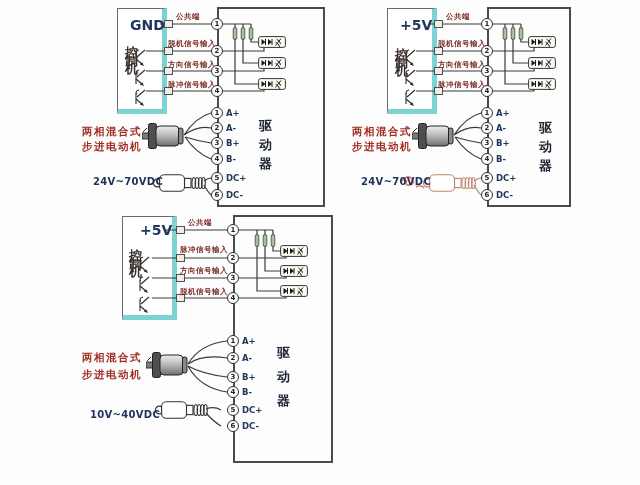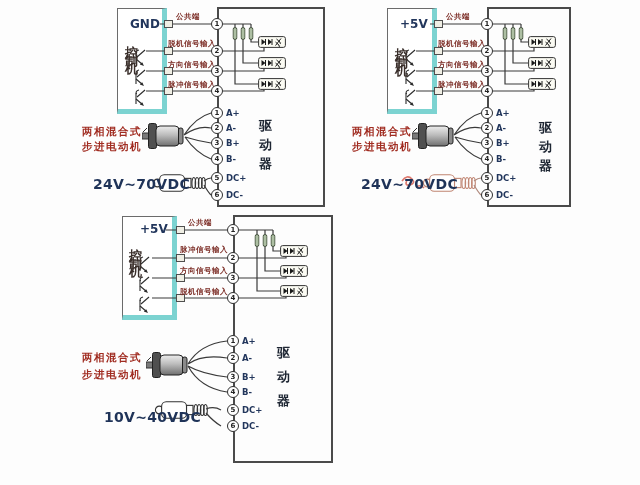--- a/index.html
+++ b/index.html
@@ -17,22 +17,22 @@
   
   .drvbox{position:absolute;border:2px solid #4a4a4a;background:transparent;z-index:2;box-sizing:border-box;}
   
   .circ{position:absolute;width:12px;height:12px;border:1px solid #2f2f2f;border-radius:50%;
         background:#fefefe;box-sizing:border-box;z-index:3;
         font-size:7px;line-height:10px;text-align:center;color:#222;font-weight:bold;}
   
   .sq{position:absolute;width:9px;height:8px;background:#efeee4;border:1px solid #4f4f4f;box-sizing:border-box;z-index:3;}
   .slabel{position:absolute;font-size:7.5px;font-weight:bold;color:#7c2d26;letter-spacing:.5px;white-space:nowrap;z-index:3;}
   .tlabel{position:absolute;font-size:8.5px;font-weight:bold;color:#22365c;white-space:nowrap;z-index:3;}
-  .pinlabel{position:absolute;font-size:12px;font-weight:bold;color:#22365c;text-align:left;z-index:3;}
-  .pwrlabel{position:absolute;font-size:14px;font-weight:bold;color:#1f3358;letter-spacing:.3px;white-space:nowrap;z-index:3;}
+  .pinlabel{position:absolute;font-size:14px;font-weight:bold;color:#22365c;text-align:center;z-index:3;}
+  .pwrlabel{position:absolute;font-size:10px;font-weight:bold;color:#1f3358;letter-spacing:.3px;white-space:nowrap;z-index:3;}
   .motorname{position:absolute;font-size:10.5px;font-weight:bold;color:#a12d22;letter-spacing:1.5px;white-space:nowrap;z-index:3;}
   
   .notice{position:absolute;left:355px;top:220px;width:278px;z-index:3;}
   .notice-title{font-size:15px;font-weight:bold;color:#141414;letter-spacing:1px;}
   .notice-body{margin-top:8px;font-size:14px;line-height:22px;letter-spacing:.8px;color:#2b2b2b;
                text-align:justify;text-indent:2em;}
   .w{stroke:#3a3a3a;stroke-width:1.2;fill:none;}
 </style>
 </head>
 <body>
@@ -242,20 +242,20 @@
     <div class="circ" style="left:147px;top:192px">5</div>
     <div class="circ" style="left:147px;top:208px">6</div>
     <div class="tlabel" style="left:162px;top:124px">A+</div>
     <div class="tlabel" style="left:162px;top:141px">A-</div>
     <div class="tlabel" style="left:162px;top:160px">B+</div>
     <div class="tlabel" style="left:162px;top:175px">B-</div>
     <div class="tlabel" style="left:162px;top:193px">DC+</div>
     <div class="tlabel" style="left:162px;top:209px">DC-</div>
     <div class="motorname" style="left:2px;top:139px">两相混合式</div>
     <div class="motorname" style="left:2px;top:156px">步进电动机</div>
-    <div class="pwrlabel" style="left:24px;top:197px">10V~40VDC</div>
+    <div class="pwrlabel" style="left:10px;top:197px">10V~40VDC</div>
     <div class="vtext drv-title tall" style="left:194px;top:124px">驱动器</div>
   </div>
 
   <div class="notice">
   </div>
 
 </div>
 
 </body></html>

